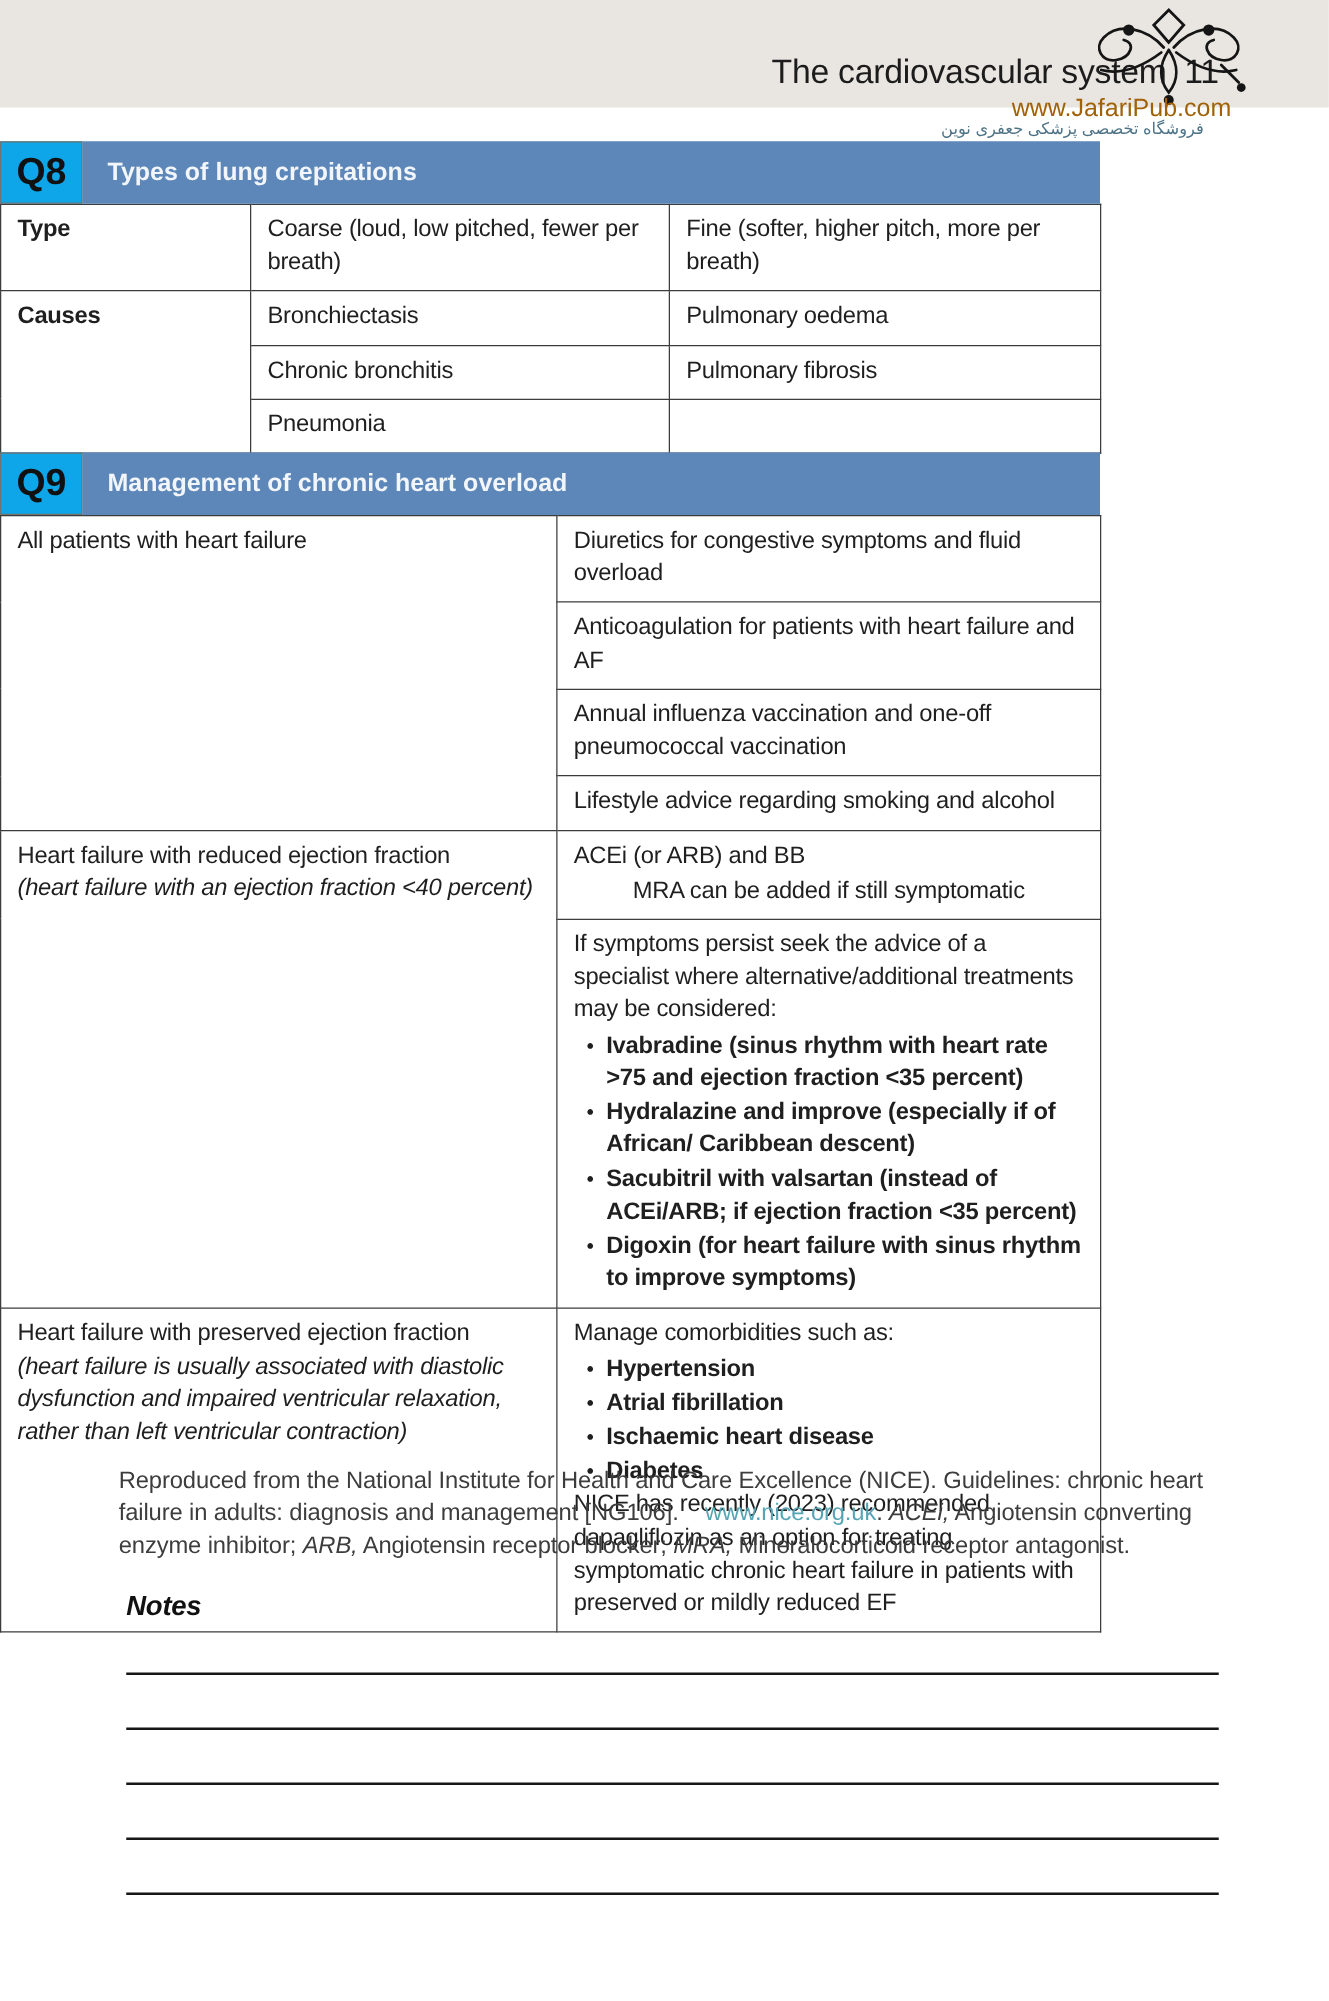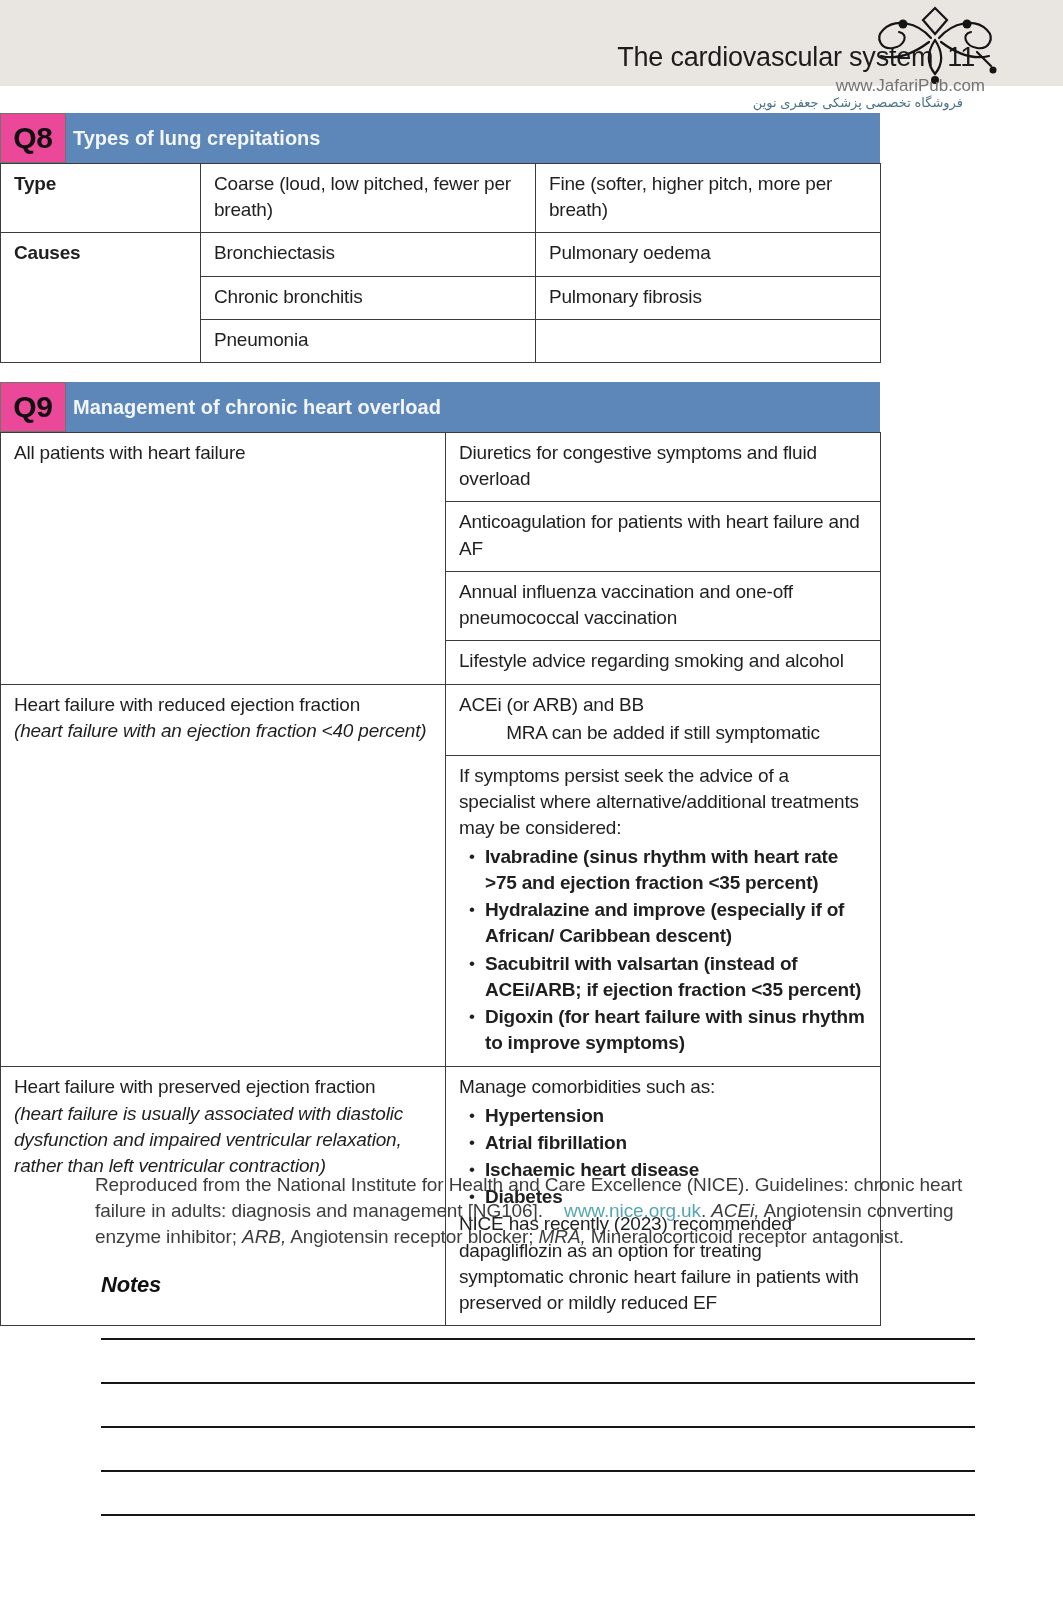--- a/index.html
+++ b/index.html
@@ -20,39 +20,39 @@
   .running-title{
     position:absolute;top:42px;right:88px;
     font-size:27px;color:#1c1c1c;white-space:nowrap;
   }
   .chapter-num{margin-left:14px;}
   .logo{
     position:absolute;top:4px;right:62px;width:132px;height:84px;
   }
   .watermark-site{
     position:absolute;top:76px;right:78px;
-    font-size:17px;color:#737373;letter-spacing:0;
+    font-size:20px;color:#a16207;letter-spacing:0;
   }
   .watermark-store{
     position:absolute;top:95px;right:100px;
     font-size:13px;color:#4d7285;letter-spacing:0;z-index:5;
     direction:rtl;
   }
   .qblock{position:absolute;left:0;width:880px;}
   .q8{top:113px;}
-  .q9{top:362px;margin-top:20px;}
+  .q9{top:362px;}
   .qbar{display:flex;height:50px;align-items:stretch;}
   .qlabel{
-    width:66px;background:#ec4899;border:1px solid #73736d;
+    width:66px;background:#0ea5e9;border:1px solid #73736d;
     display:flex;align-items:center;justify-content:center;
     font-size:30px;font-weight:bold;color:#111;flex:0 0 66px;box-sizing:border-box;
   }
   .qtitle{
     flex:1;background:#5d87b8;color:#f2f6fa;
-    display:flex;align-items:center;padding-left:7px;
+    display:flex;align-items:center;padding-left:20px;
     font-size:20px;font-weight:bold;letter-spacing:0;
   }
   table.qtable{
     border-collapse:collapse;width:880px;table-layout:fixed;
     font-size:19px;line-height:1.38;
   }
   table.qtable td{
     border:1px solid #3c3c3c;
     padding:7px 13px 9px 13px;
     vertical-align:top;

